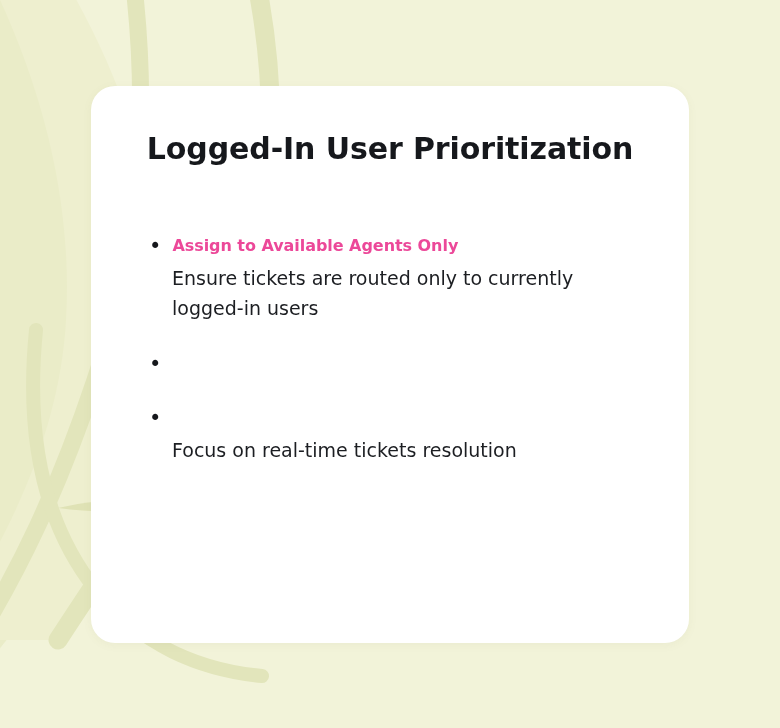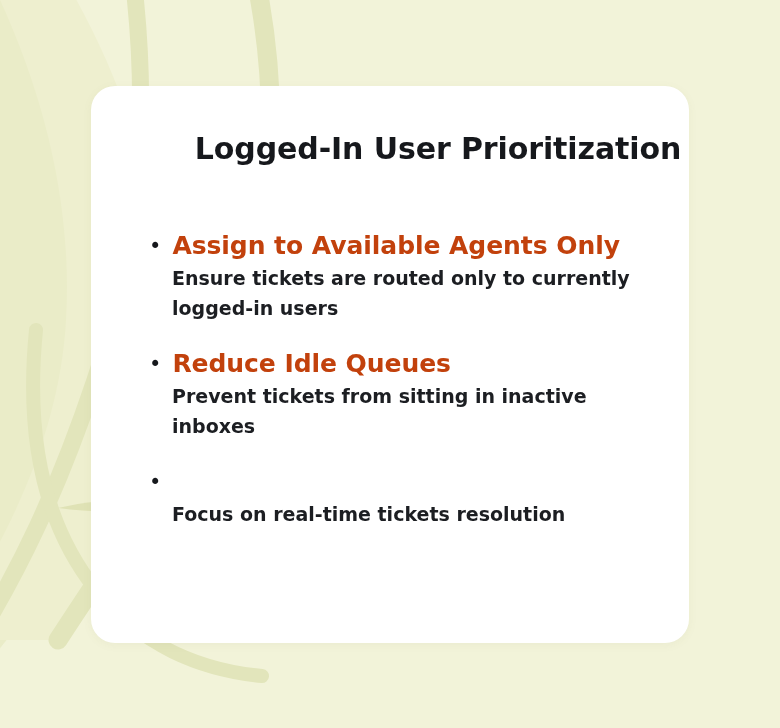--- a/index.html
+++ b/index.html
@@ -49,21 +49,20 @@
     position: absolute;
     left: 0;
     top: 45px;
     width: 598px;
     text-align: center;
     font-size: 30px;
     font-weight: bold;
     color: #16181c;
     letter-spacing: -0.1px;
     line-height: 1.2;
-    padding-left: 48px;
   }
 
   #bullet-list {
     position: absolute;
     left: 58px;
     top: 147px;
     width: 520px;
   }
 
   .bullet-group {
@@ -81,33 +80,33 @@
   }
 
   .bullet-marker {
     flex: 0 0 auto;
     font-size: 21px;
     line-height: 26px;
     color: #16181c;
   }
 
   .bullet-heading {
-    font-size: 25px;
+    font-size: 16px;
     font-weight: bold;
     line-height: 26px;
-    color: #c2410c;
+    color: #ec4899;
     letter-spacing: -0.05px;
     text-align: center;
   }
 
   .bullet-desc {
     margin-left: 23px;
     margin-top: 4px;
     font-size: 19px;
-    font-weight: bold;
+    font-weight: normal;
     line-height: 30px;
     color: #1c1e22;
     max-width: 470px;
   }
 </style>
 </head>
 <body>
 
 <div id="canvas">
 
@@ -151,23 +150,21 @@
         <div class="bullet-heading-row">
           <span class="bullet-marker">•</span>
           <span class="bullet-heading">Assign to Available Agents Only</span>
         </div>
         <div class="bullet-desc">Ensure tickets are routed only to currently logged-in users</div>
       </div>
 
       <div class="bullet-group">
         <div class="bullet-heading-row">
           <span class="bullet-marker">•</span>
-          <span class="bullet-heading">Reduce Idle Queues</span>
         </div>
-        <div class="bullet-desc">Prevent tickets from sitting in inactive inboxes</div>
       </div>
 
       <div class="bullet-group">
         <div class="bullet-heading-row">
           <span class="bullet-marker">•</span>
         </div>
         <div class="bullet-desc">Focus on real-time tickets resolution</div>
       </div>
 
     </div>

